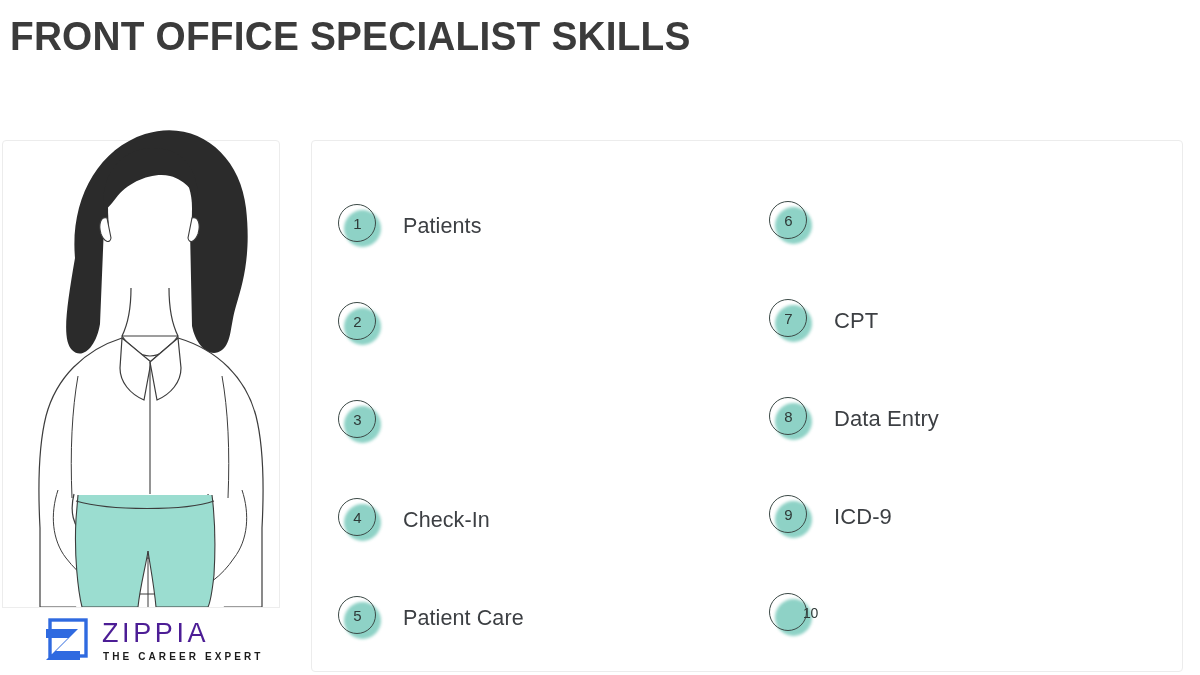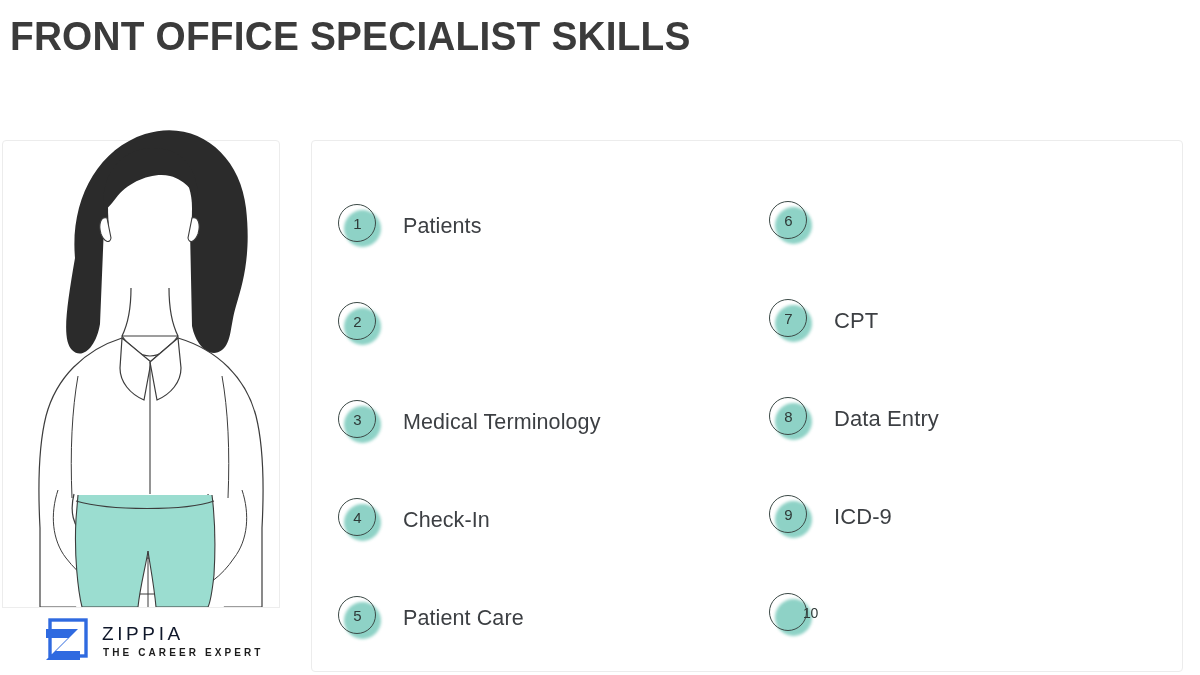--- a/index.html
+++ b/index.html
@@ -75,24 +75,24 @@
     flex: 0 0 auto;
     margin-right: 12px;
   }
   .logo-text-block {
     display: flex;
     flex-direction: column;
     justify-content: center;
     padding-top: 2px;
   }
   .logo-wordmark {
-    font-size: 19px;
+    font-size: 27px;
     font-weight: 400;
     letter-spacing: 3.6px;
-    color: #0f172a;
+    color: #4c1d95;
     line-height: 1;
     font-family: "Liberation Sans", "DejaVu Sans", sans-serif;
   }
   .logo-tagline {
     font-size: 10px;
     font-weight: bold;
     letter-spacing: 3.1px;
     color: #1c1c1c;
     line-height: 1;
     margin-top: 5px;
@@ -300,21 +300,20 @@
         </div>
       </div>
 
       <div class="skill-row">
         <div class="badge">
           <div class="badge-blob"></div>
           <div class="badge-ring">
             <span class="badge-num">3</span>
           </div>
         </div>
-        <span class="skill-label">Medical Terminology</span>
       </div>
 
       <div class="skill-row">
         <div class="badge">
           <div class="badge-blob"></div>
           <div class="badge-ring">
             <span class="badge-num">4</span>
           </div>
         </div>
         <span class="skill-label">Check-In</span>

